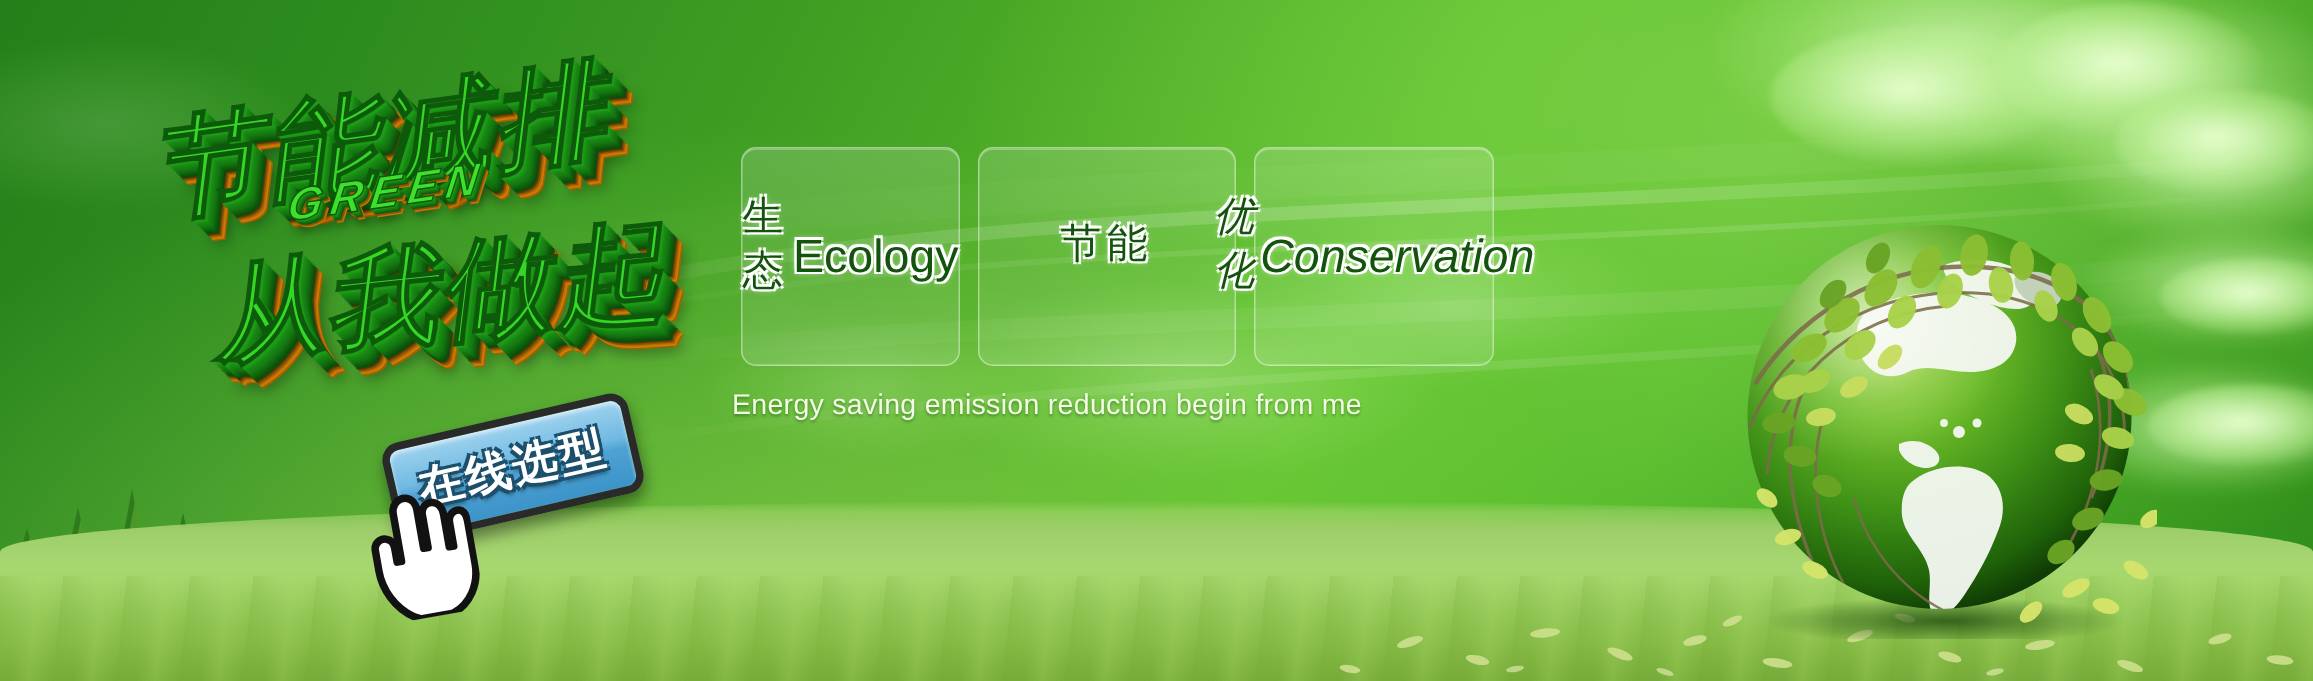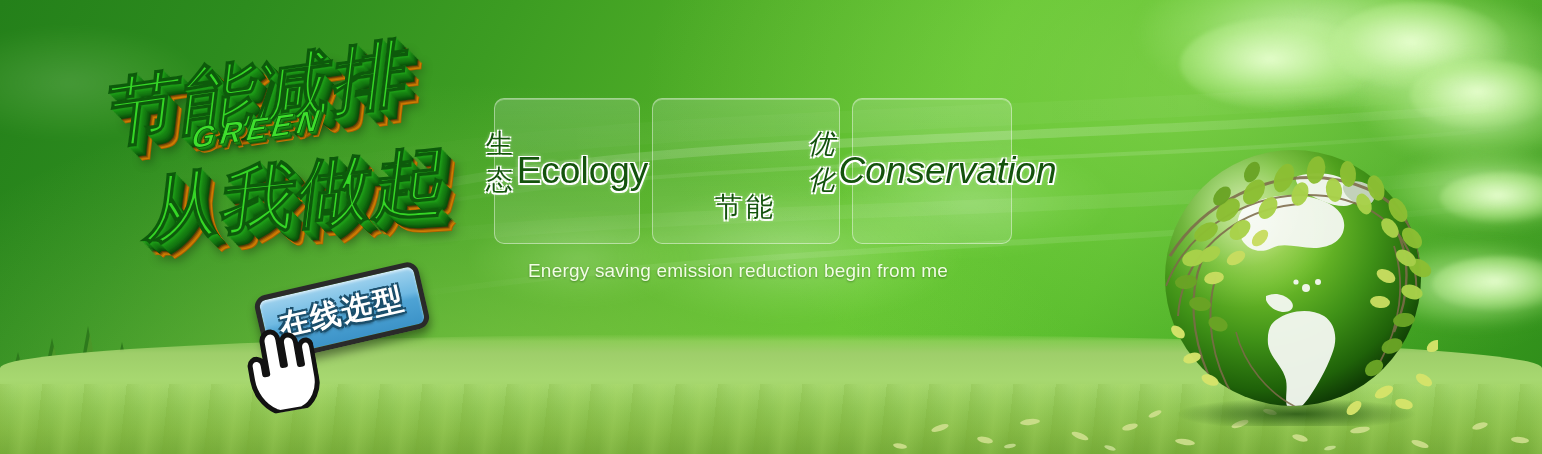--- a/index.html
+++ b/index.html
@@ -199,48 +199,48 @@
     background: linear-gradient(to bottom, rgba(255,255,255,0.17) 0%, rgba(255,255,255,0.07) 48%, rgba(255,255,255,0.13) 100%);
     box-shadow: inset 0 1px 0 rgba(255,255,255,.28);
     display: flex;
     flex-direction: row;
     align-items: center;
     justify-content: center;
     cursor: pointer;
     box-sizing: border-box;
   }
   #card-ecology      { width: 146px; }
-  #card-conservation { width: 188px; align-items: flex-end; }
+  #card-conservation { width: 172px; }
   #card-optimization { width: 160px; font-style: italic; }
 
   .card-cn {
     font-size: 27px;
     font-weight: normal;
     color: #14530d;
     font-family: "DejaVu Sans", "Liberation Sans", sans-serif;
     letter-spacing: 4px;
     margin-bottom: 18px;
     text-shadow:
       -1.5px -1.5px 0 #ffffff,  1.5px -1.5px 0 #ffffff,
       -1.5px  1.5px 0 #ffffff,  1.5px  1.5px 0 #ffffff,
        0 0 4px rgba(255,255,255,.9);
   }
   .card-en {
-    font-size: 37px;
+    font-size: 31px;
     color: #14530d;
     letter-spacing: 0px;
     text-shadow:
       -1.5px -1.5px 0 #ffffff,  1.5px -1.5px 0 #ffffff,
       -1.5px  1.5px 0 #ffffff,  1.5px  1.5px 0 #ffffff,
        0 0 5px rgba(255,255,255,.85);
   }
 
   #tagline {
     position: absolute;
-    left: 528px;
+    left: 488px;
     top: 260px;
     font-size: 19px;
     color: #f2fde4;
     letter-spacing: .2px;
     text-shadow: 0 1px 2px rgba(20,70,10,.45);
     white-space: nowrap;
   }
 
   
   #globe {

